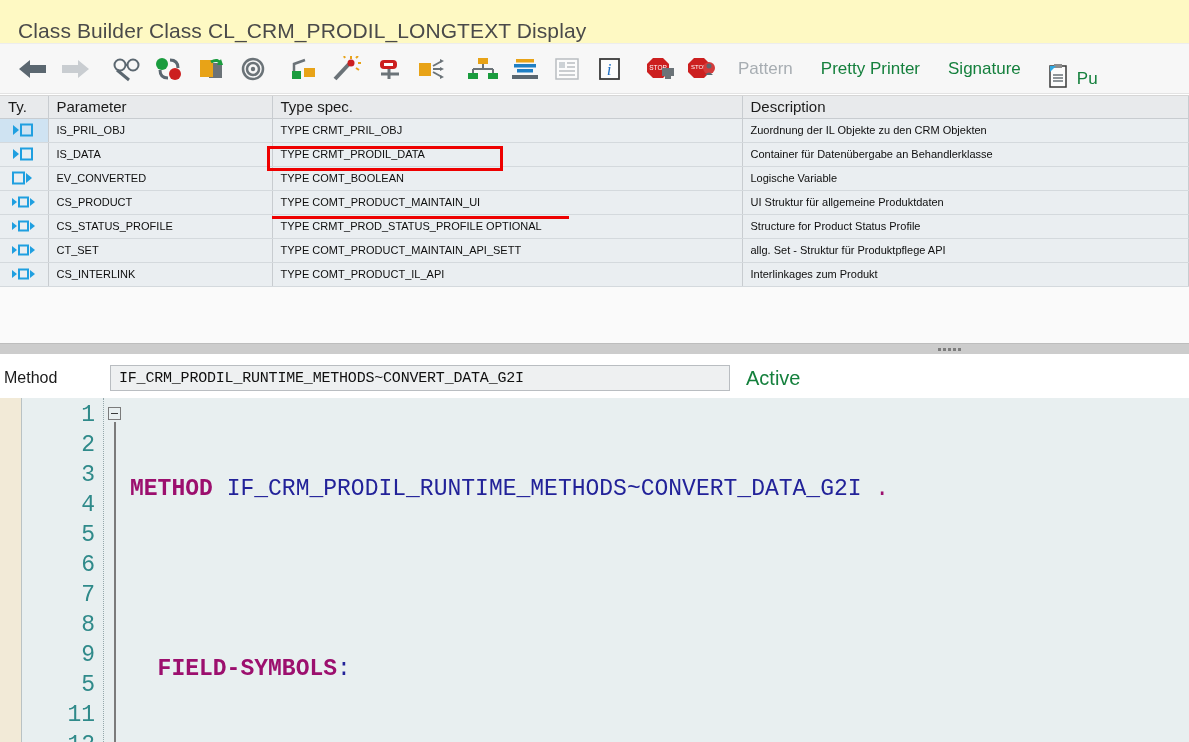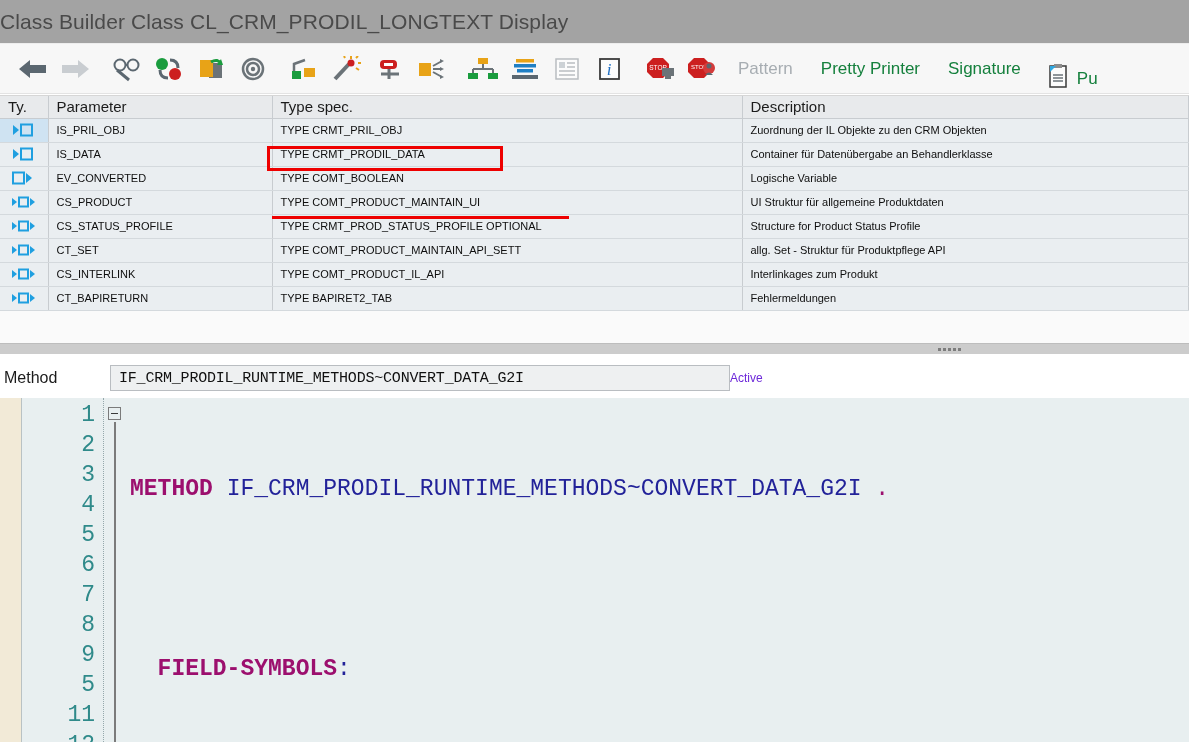--- a/index.html
+++ b/index.html
@@ -9,22 +9,23 @@
     overflow: hidden;
     background: #ffffff;
     font-family: "Liberation Sans", sans-serif;
   }
 
   #app { position: relative; width: 1189px; height: 742px; }
 
   
   .titlebar {
     height: 44px;
-    background: #a3a3a3;
-    display: flex; align-items: center;
+    background: #fef9c3;
+    display: flex; align-items: flex-end;
+    padding-left: 18px;
     border-bottom: 1px solid #ededed;
   }
   .titlebar .title {
     font-size: 21px;
     color: #4a4a4a;
     letter-spacing: 0.1px;
     white-space: nowrap;
   }
 
   
@@ -142,22 +143,23 @@
     background: #eef0f1;
     border: 1px solid #b9bdc1;
     display: flex; align-items: center;
     padding-left: 8px;
     font-family: "Liberation Mono", "DejaVu Sans Mono", monospace;
     font-size: 15px;
     color: #101010;
     letter-spacing: -0.2px;
   }
   .methodbar .m-status {
-    font-size: 12px;
-    color: #6d28d9;
+    padding-left: 16px;
+    font-size: 20px;
+    color: #15803d;
   }
 
   
   .editor {
     position: absolute;
     top: 398px; left: 0; right: 0; bottom: 0;
     background: #e8eff0;
     overflow: hidden;
     display: flex;
   }
@@ -497,34 +499,20 @@
               <svg width="30" height="14" viewBox="0 0 30 14">
                   <path d="M0 3 L5 7 L0 11 Z" fill="#1f9fe0"></path>
                   <rect x="7" y="2.5" width="9" height="9" fill="none" stroke="#1f9fe0" stroke-width="2"></rect>
                   <path d="M18 3 L23 7 L18 11 Z" fill="#1f9fe0"></path>
                 </svg>
             </div>
           </td>
           <td>CS_INTERLINK</td>
           <td>TYPE COMT_PRODUCT_IL_API</td>
           <td>Interlinkages zum Produkt</td>
-        </tr>
-        <tr>
-          <td class="ty">
-            <div class="ty-inner">
-              <svg width="30" height="14" viewBox="0 0 30 14">
-                  <path d="M0 3 L5 7 L0 11 Z" fill="#1f9fe0"></path>
-                  <rect x="7" y="2.5" width="9" height="9" fill="none" stroke="#1f9fe0" stroke-width="2"></rect>
-                  <path d="M18 3 L23 7 L18 11 Z" fill="#1f9fe0"></path>
-                </svg>
-            </div>
-          </td>
-          <td>CT_BAPIRETURN</td>
-          <td>TYPE BAPIRET2_TAB</td>
-          <td>Fehlermeldungen</td>
         </tr>
       </tbody>
     </table>
     <div class="table-empty"></div>
   </div>
 
   <div class="splitter">
     <div class="grip">
       <i></i>
         <i></i>

